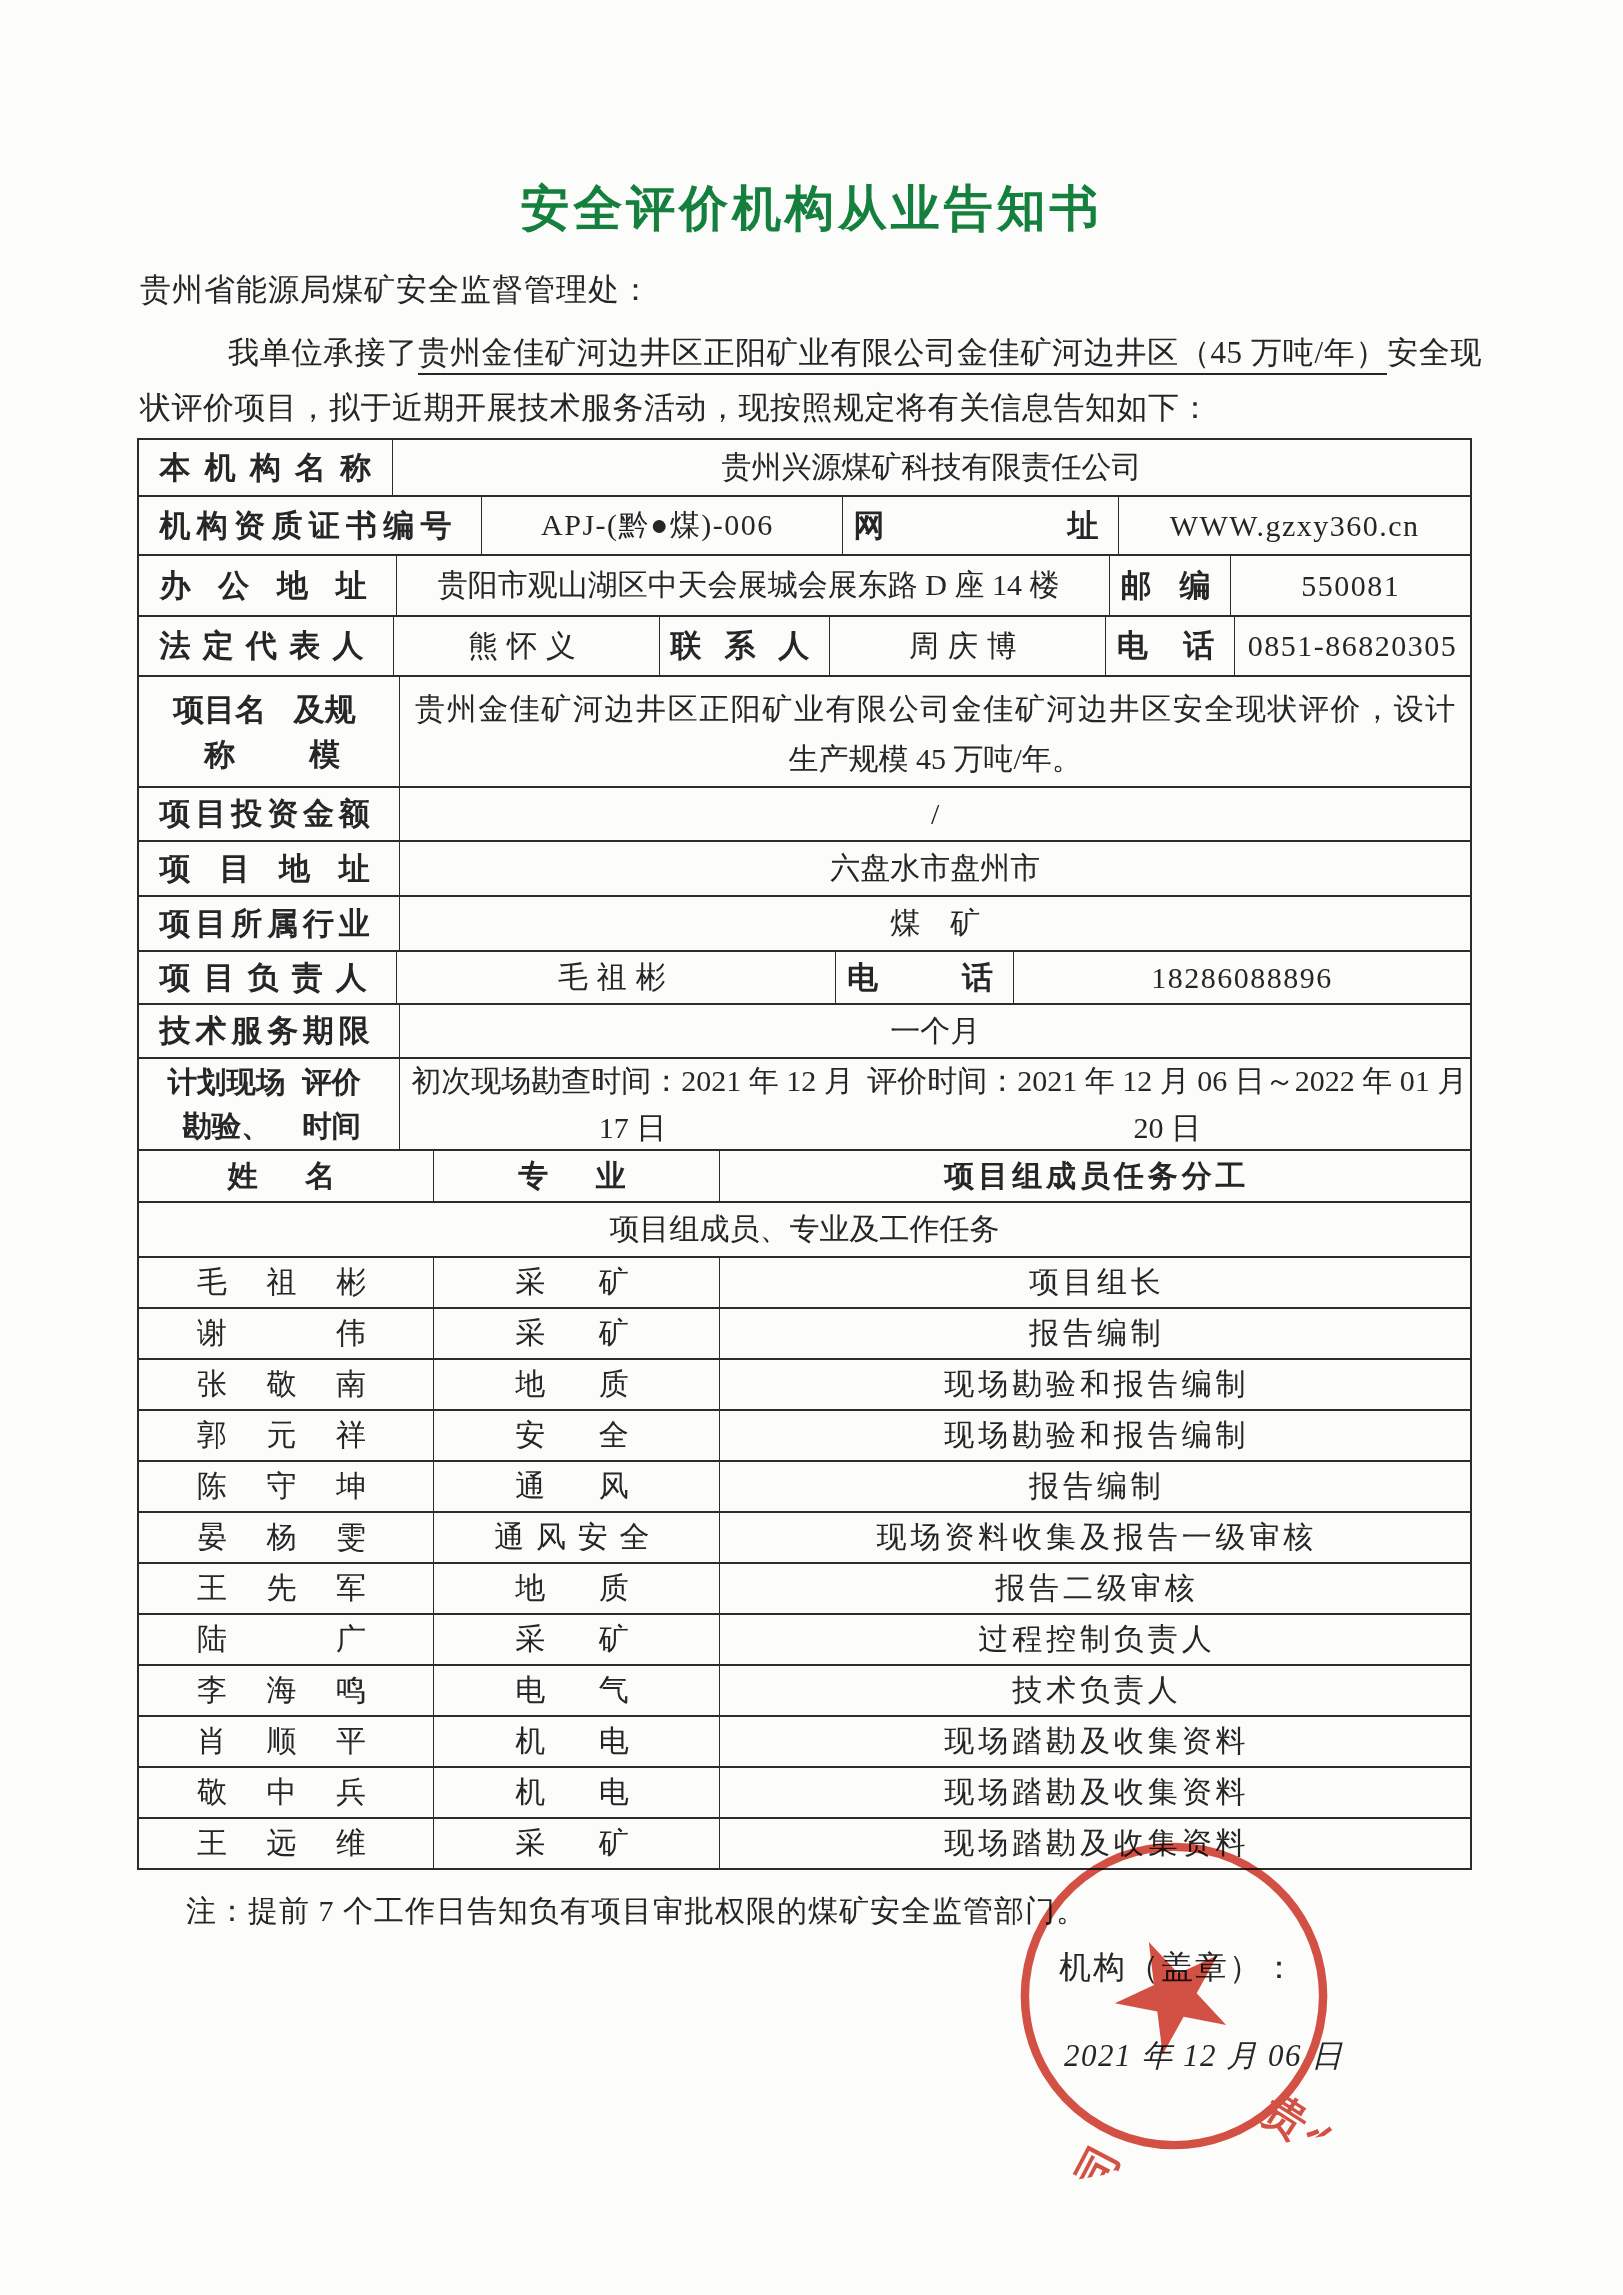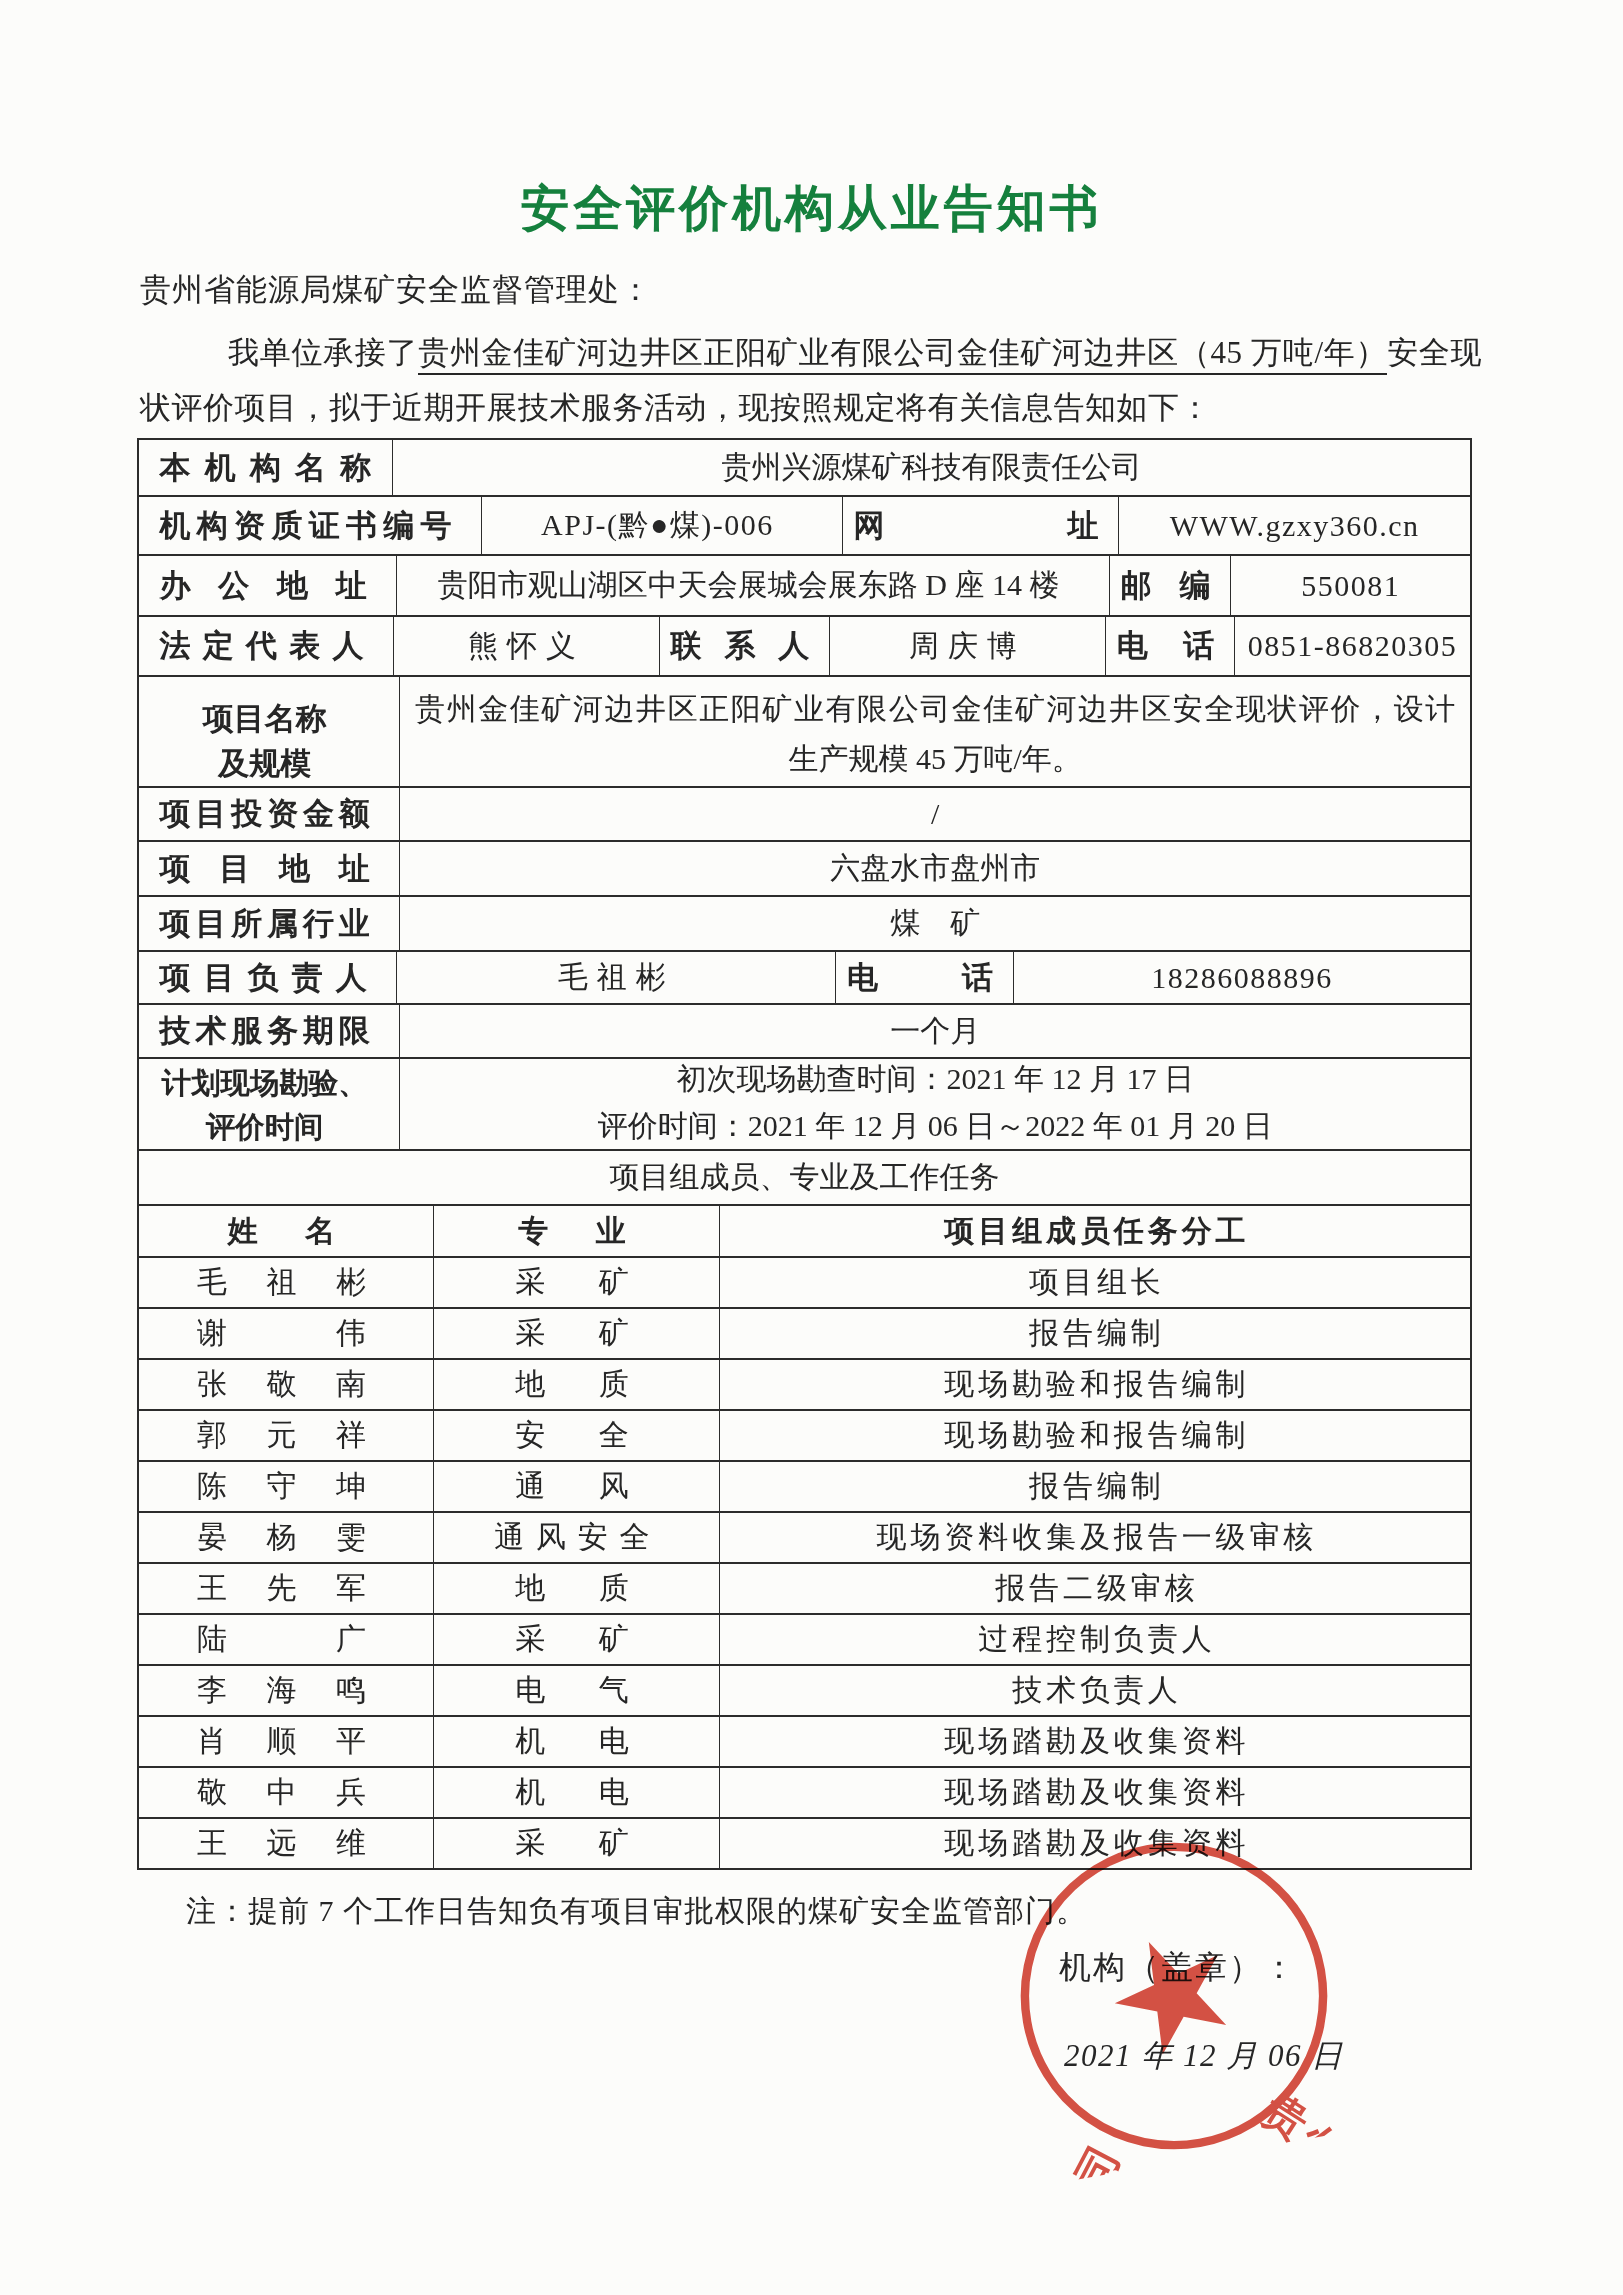--- a/index.html
+++ b/index.html
@@ -37,21 +37,21 @@
   .row + .row { border-top:2.5px double #2c2c2c;gap:9px; }
   .cell {
     display:flex; align-items:center; justify-content:center;
     box-sizing:border-box; text-align:center; overflow:hidden;
   }
   .cell + .cell { border-left:1.5px solid #2c2c2c; }
   .lab { font-weight:bold; font-size:31px; padding:0 20.6px; }
   .lab2 { font-weight:bold; font-size:31px; padding:0 10.8px; }
   .dist { display:block; width:100%; text-align:justify; text-align-last:justify; }
   .val { font-size:30px; }
-  .col2 { flex-direction:column; justify-content:flex-end; line-height:47px; }
+  .col2 { justify-content:center; line-height:47px; }
   .pv { display:block; width:100%; padding:4.9px 14.7px 0; box-sizing:border-box; line-height:50px; }
   .pv .l1 { text-align:justify; text-align-last:justify; }
   .pv .l2 { text-align:center; }
   .num { letter-spacing:1.5px; }
   .bold { font-weight:bold; }
   .ls18 { letter-spacing:8.8px; text-indent:8.8px; }
   .dist-n { display:inline-block; width:169px; text-align:justify; text-align-last:justify; }
   .major { letter-spacing:11.8px; text-indent:11.8px; }
   .task  { letter-spacing:3.9px;  text-indent:3.9px; }
   
@@ -184,28 +184,28 @@
       <div class="cell lab col2" style="width:19%; line-height:44px; font-size:29.4px;">
         <div>计划现场勘验、</div>
         <div>评价时间</div>
       </div>
       <div class="cell val col2" style="width:81%">
         <div>初次现场勘查时间：2021 年 12 月 17 日</div>
         <div>评价时间：2021 年 12 月 06 日～2022 年 01 月 20 日</div>
       </div>
     </div>
 
-    <div class="row r12">
-      <div class="cell val" style="width:100%">项目组成员、专业及工作任务</div>
-    </div>
-
     <div class="row r13">
       <div class="cell bold ls18" style="width:21.7%">姓　名</div>
       <div class="cell bold ls18" style="width:21.1%">专　业</div>
       <div class="cell bold task" style="width:57.2%; font-weight:bold;">项目组成员任务分工</div>
+    </div>
+
+    <div class="row r12">
+      <div class="cell val" style="width:100%">项目组成员、专业及工作任务</div>
     </div>
 
       <div class="row mrow">
         <div class="cell val" style="width:21.7%">
           <span class="dist-n">毛祖彬</span>
         </div>
         <div class="cell val major" style="width:21.1%">采　矿</div>
         <div class="cell val task" style="width:57.2%">项目组长</div>
       </div>
 

